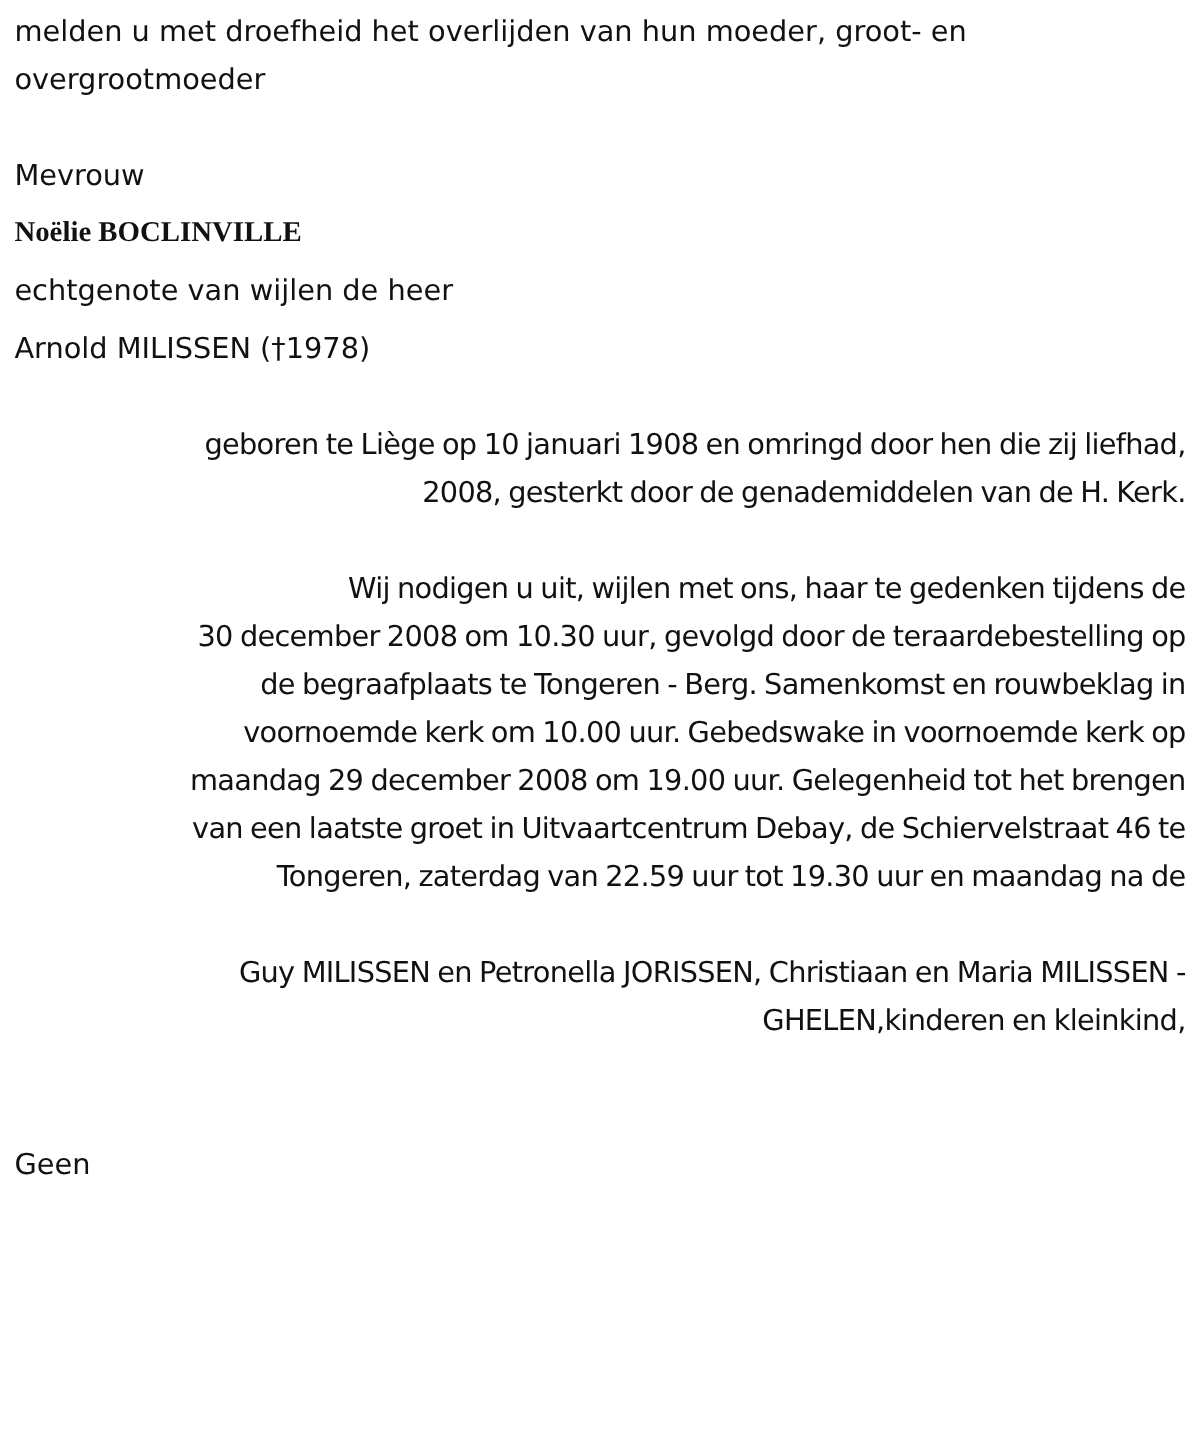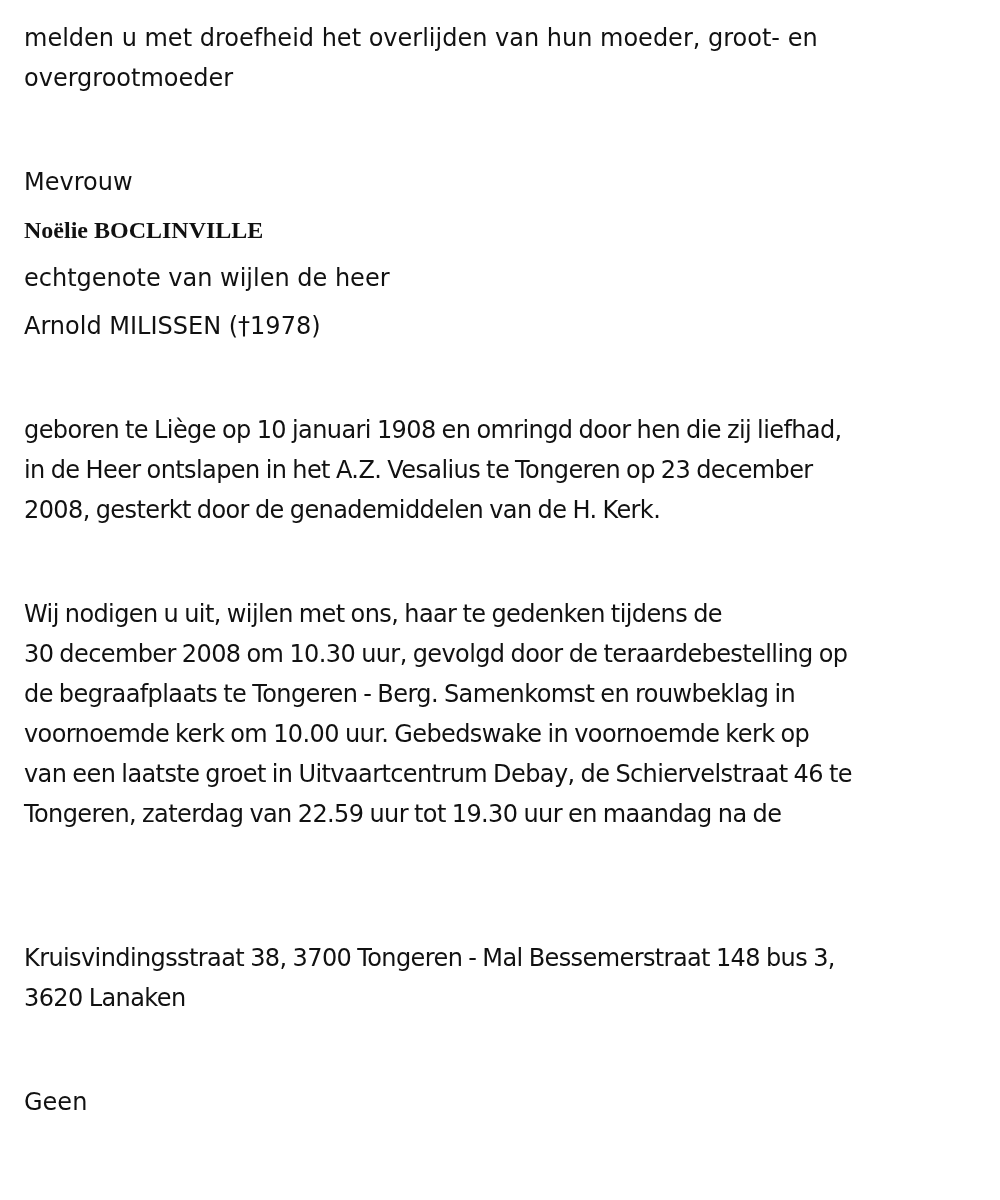--- a/index.html
+++ b/index.html
@@ -14,27 +14,27 @@
       font-family: "DejaVu Sans", sans-serif;
       color: #111111;
       font-size: 24px;
       line-height: 40px;
     }
     .doc {
       position: relative;
       padding: 6px 12px 0 12px;
     }
     .para {
-      margin: 12px;
+      margin: 0;
       white-space: normal;
     }
     .line { display: block; }
     .gap { height: 40px; }
     .bold { font-weight: bold; font-family: Liberation Serif, serif; }
-    .narrow { letter-spacing: -0.6px; word-spacing: -1px; }
+    .narrow { letter-spacing: -0.6px; word-spacing: -1px; text-align: right; }
   </style>
 </head>
 <body>
 
 <div class="doc">
 
   <p class="para">
     <span class="line">melden u met droefheid het overlijden van hun moeder, groot- en</span>
     <span class="line">overgrootmoeder</span>
   </p>
@@ -45,44 +45,44 @@
     <span class="line">Mevrouw</span>
     <span class="line bold" style="margin-top:8px;">Noëlie BOCLINVILLE</span>
     <span class="line" style="margin-top:8px;">echtgenote van wijlen de heer</span>
     <span class="line" style="margin-top:8px;">Arnold MILISSEN (†1978)</span>
   </p>
 
   <div class="gap"></div>
 
   <p class="para narrow">
     <span class="line">geboren te Liège op 10 januari 1908 en omringd door hen die zij liefhad,</span>
-    <span class="line">in de Heer ontslapen in het A.Z. Vesalius te Tongeren op 23 december</span>
     <span class="line">2008, gesterkt door de genademiddelen van de H. Kerk.</span>
   </p>
 
   <div class="gap"></div>
 
   <p class="para narrow">
     <span class="line">Wij nodigen u uit, wijlen met ons, haar te gedenken tijdens de</span>
     <span class="line">30 december 2008 om 10.30 uur, gevolgd door de teraardebestelling op</span>
     <span class="line">de begraafplaats te Tongeren - Berg. Samenkomst en rouwbeklag in</span>
     <span class="line">voornoemde kerk om 10.00 uur. Gebedswake in voornoemde kerk op</span>
+    <span class="line">maandag 29 december 2008 om 19.00 uur. Gelegenheid tot het brengen</span>
     <span class="line">van een laatste groet in Uitvaartcentrum Debay, de Schiervelstraat 46 te</span>
     <span class="line">Tongeren, zaterdag van 22.59 uur tot 19.30 uur en maandag na de</span>
   </p>
 
   <div class="gap"></div>
 
+  <p class="para narrow">
+    <span class="line">Guy MILISSEN en Petronella JORISSEN, Christiaan en Maria MILISSEN -</span>
+    <span class="line">GHELEN,kinderen en kleinkind,</span>
+  </p>
 
   <div class="gap"></div>
 
-  <p class="para narrow">
-    <span class="line">Kruisvindingsstraat 38, 3700 Tongeren - Mal Bessemerstraat 148 bus 3,</span>
-    <span class="line">3620 Lanaken</span>
-  </p>
 
   <div class="gap"></div>
 
   <p class="para">
     <span class="line">Geen</span>
   </p>
 
 </div>
 
 </body></html>

